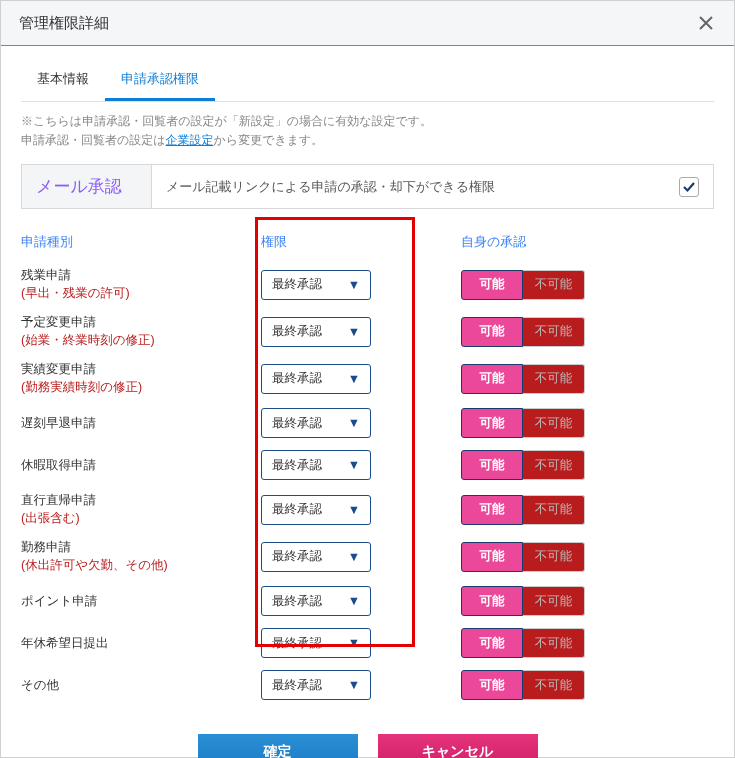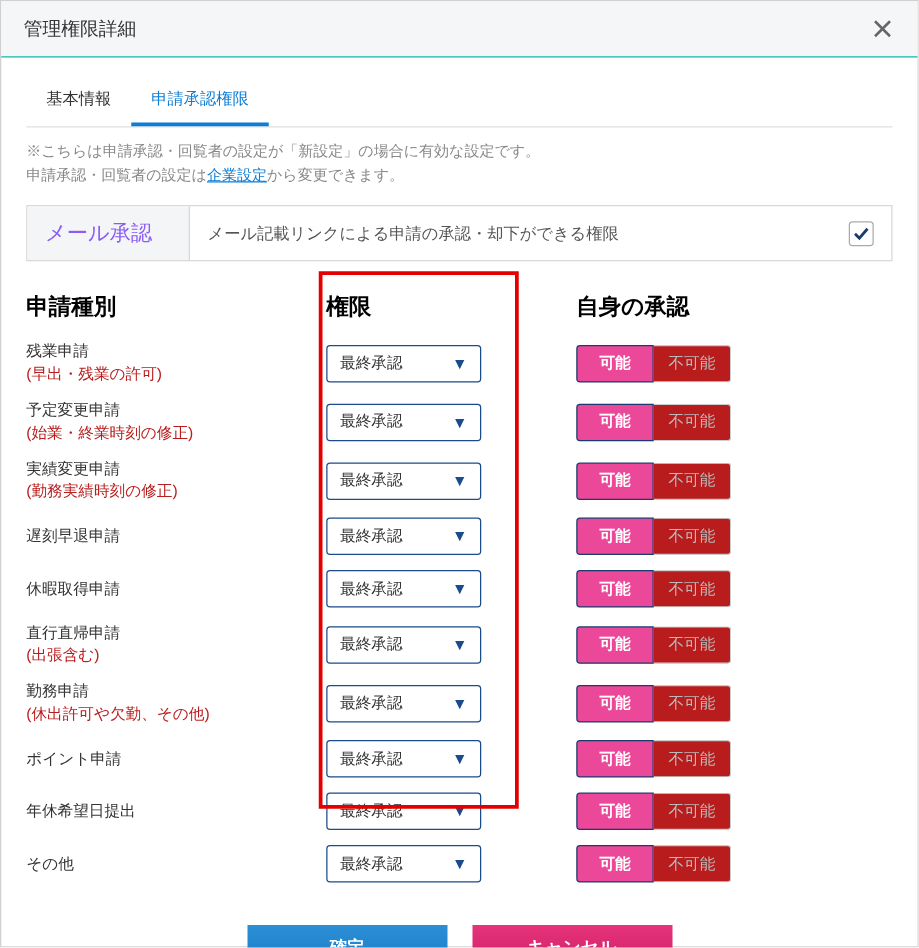--- a/index.html
+++ b/index.html
@@ -16,28 +16,28 @@
 .notice{color:#888;font-size:12px;line-height:1.6;margin:8px 0 14px 0}
 .notice a{color:#0d7dd6;text-decoration:underline}
 .mail-row{display:flex;border:1px solid #d8d8d8;margin-bottom:18px}
 .mail-label{background:#f3f5f7;padding:10px 14px;font-size:17px;font-weight:normal;color:#8b5cf6;width:130px;border-right:1px solid #d8d8d8}
 .mail-desc{flex:1;padding:10px 14px;font-size:13px;color:#555;display:flex;align-items:center}
 .mail-check{width:48px;display:flex;align-items:center;justify-content:center}
 .checkbox{width:20px;height:20px;border:1px solid #aaa;border-radius:3px;background:#fff;display:flex;align-items:center;justify-content:center;cursor:pointer}
 .checkbox svg{width:14px;height:14px;color:#1a3a6e}
 .grid{position:relative}
 .highlight{position:absolute;border:3px solid #e40000;top:-10px;left:234px;width:160px;height:430px;pointer-events:none}
-.grid-header{display:flex;font-size:18px;font-weight:bold;color:#000000;padding:6px 0 10px 0}
+.grid-header{display:flex;font-size:13px;font-weight:normal;color:#3b82f6;padding:6px 0 10px 0}
 .col1{width:240px}
 .col2{width:200px}
 .col3{width:200px}
 .row{display:flex;align-items:center;padding:6px 0;min-height:42px}
 .type-name{font-size:12.5px;color:#333;line-height:1.4}
 .type-sub{color:#b91c1c}
-.select{width:124px;height:30px;border:1px solid #1a4b8a;border-radius:3px;background:#fff;display:flex;align-items:center;justify-content:space-between;padding:0 10px;font-size:12.5px;color:#333;cursor:pointer}
+.select{width:110px;height:30px;border:1px solid #1a4b8a;border-radius:3px;background:#fff;display:flex;align-items:center;justify-content:space-between;padding:0 10px;font-size:12.5px;color:#333;cursor:pointer}
 .select .caret{color:#1a4b8a}
 .toggle{display:flex}
 .toggle-btn{width:62px;height:30px;border:1px solid #ccc;font-size:12.5px;display:flex;align-items:center;justify-content:center;cursor:pointer}
 .toggle-btn:first-child{border-radius:3px 0 0 3px}
 .toggle-btn:last-child{border-radius:0 3px 3px 0;border-left:none}
 .toggle-btn.on{background:#ec4899;color:#fff;border-color:#1a3a6e;font-weight:bold}
 .toggle-btn.off{background:#b91c1c;color:#bbb}
 .footer{display:flex;justify-content:center;gap:20px;margin-top:28px}
 .btn{width:160px;height:36px;border:none;font-size:14px;color:#fff;font-weight:bold;cursor:pointer;display:flex;align-items:center;justify-content:center}
 .btn-primary{background:linear-gradient(#2b8fd6,#1a7bc4)}

